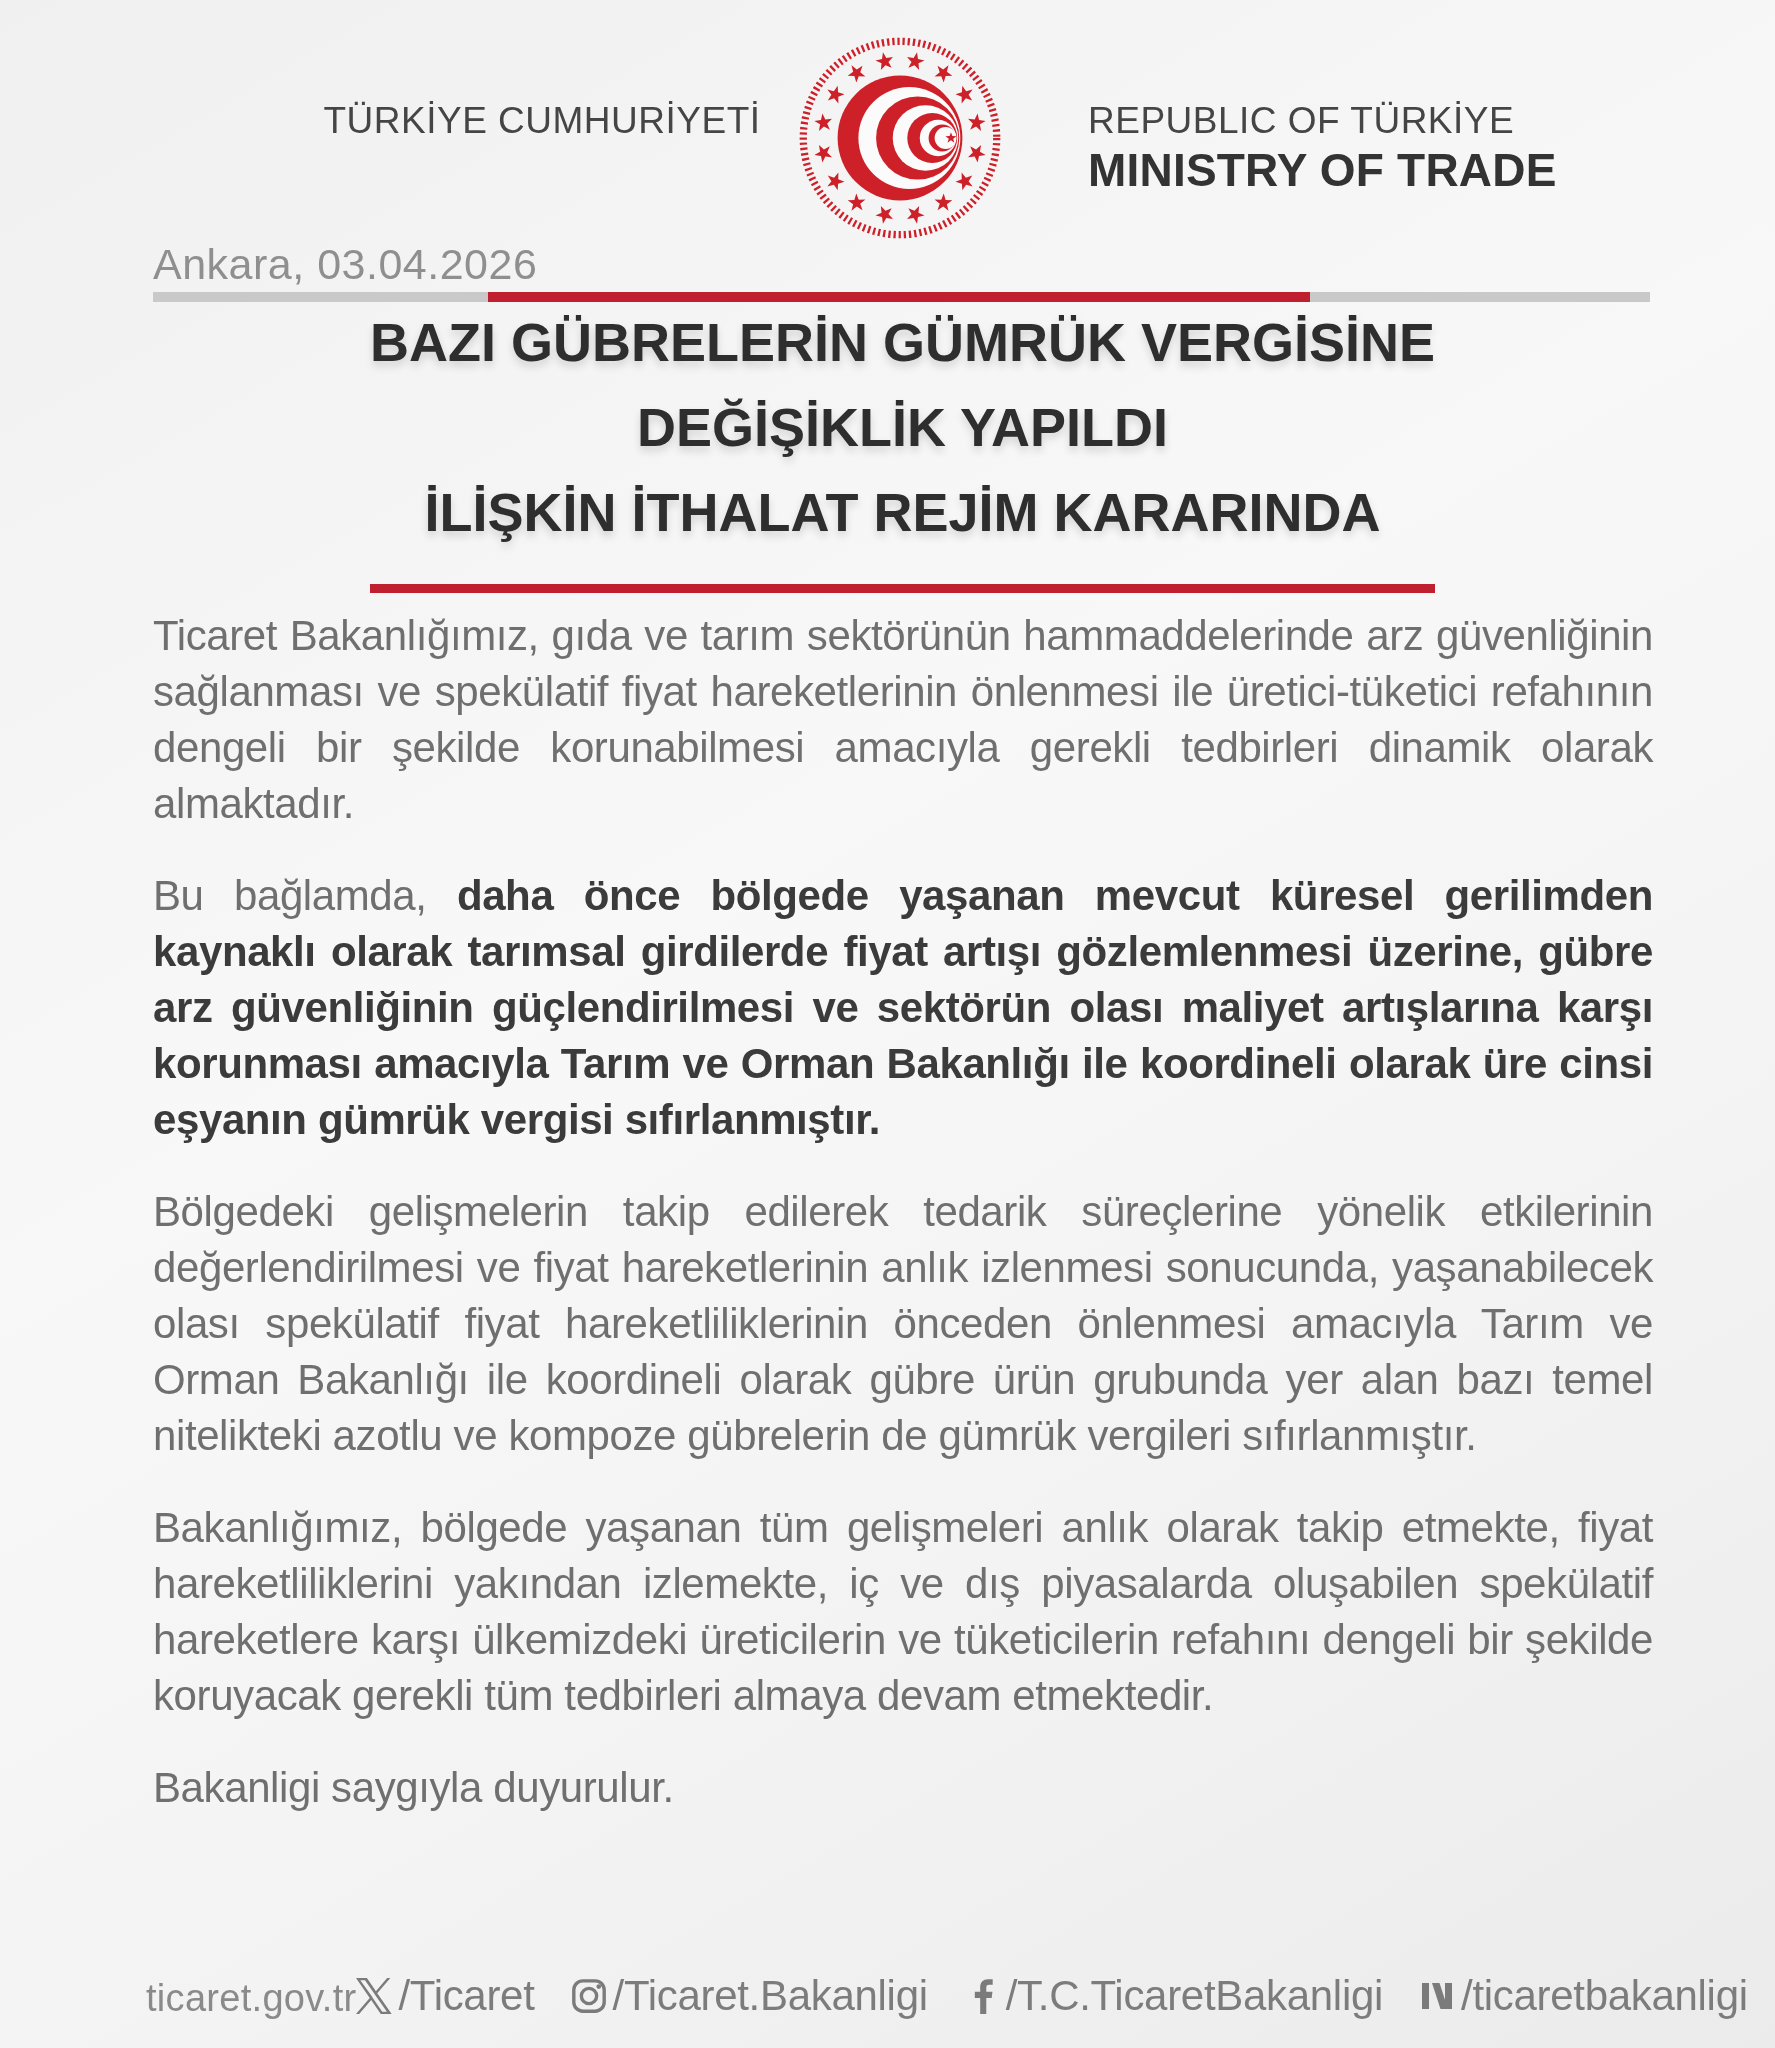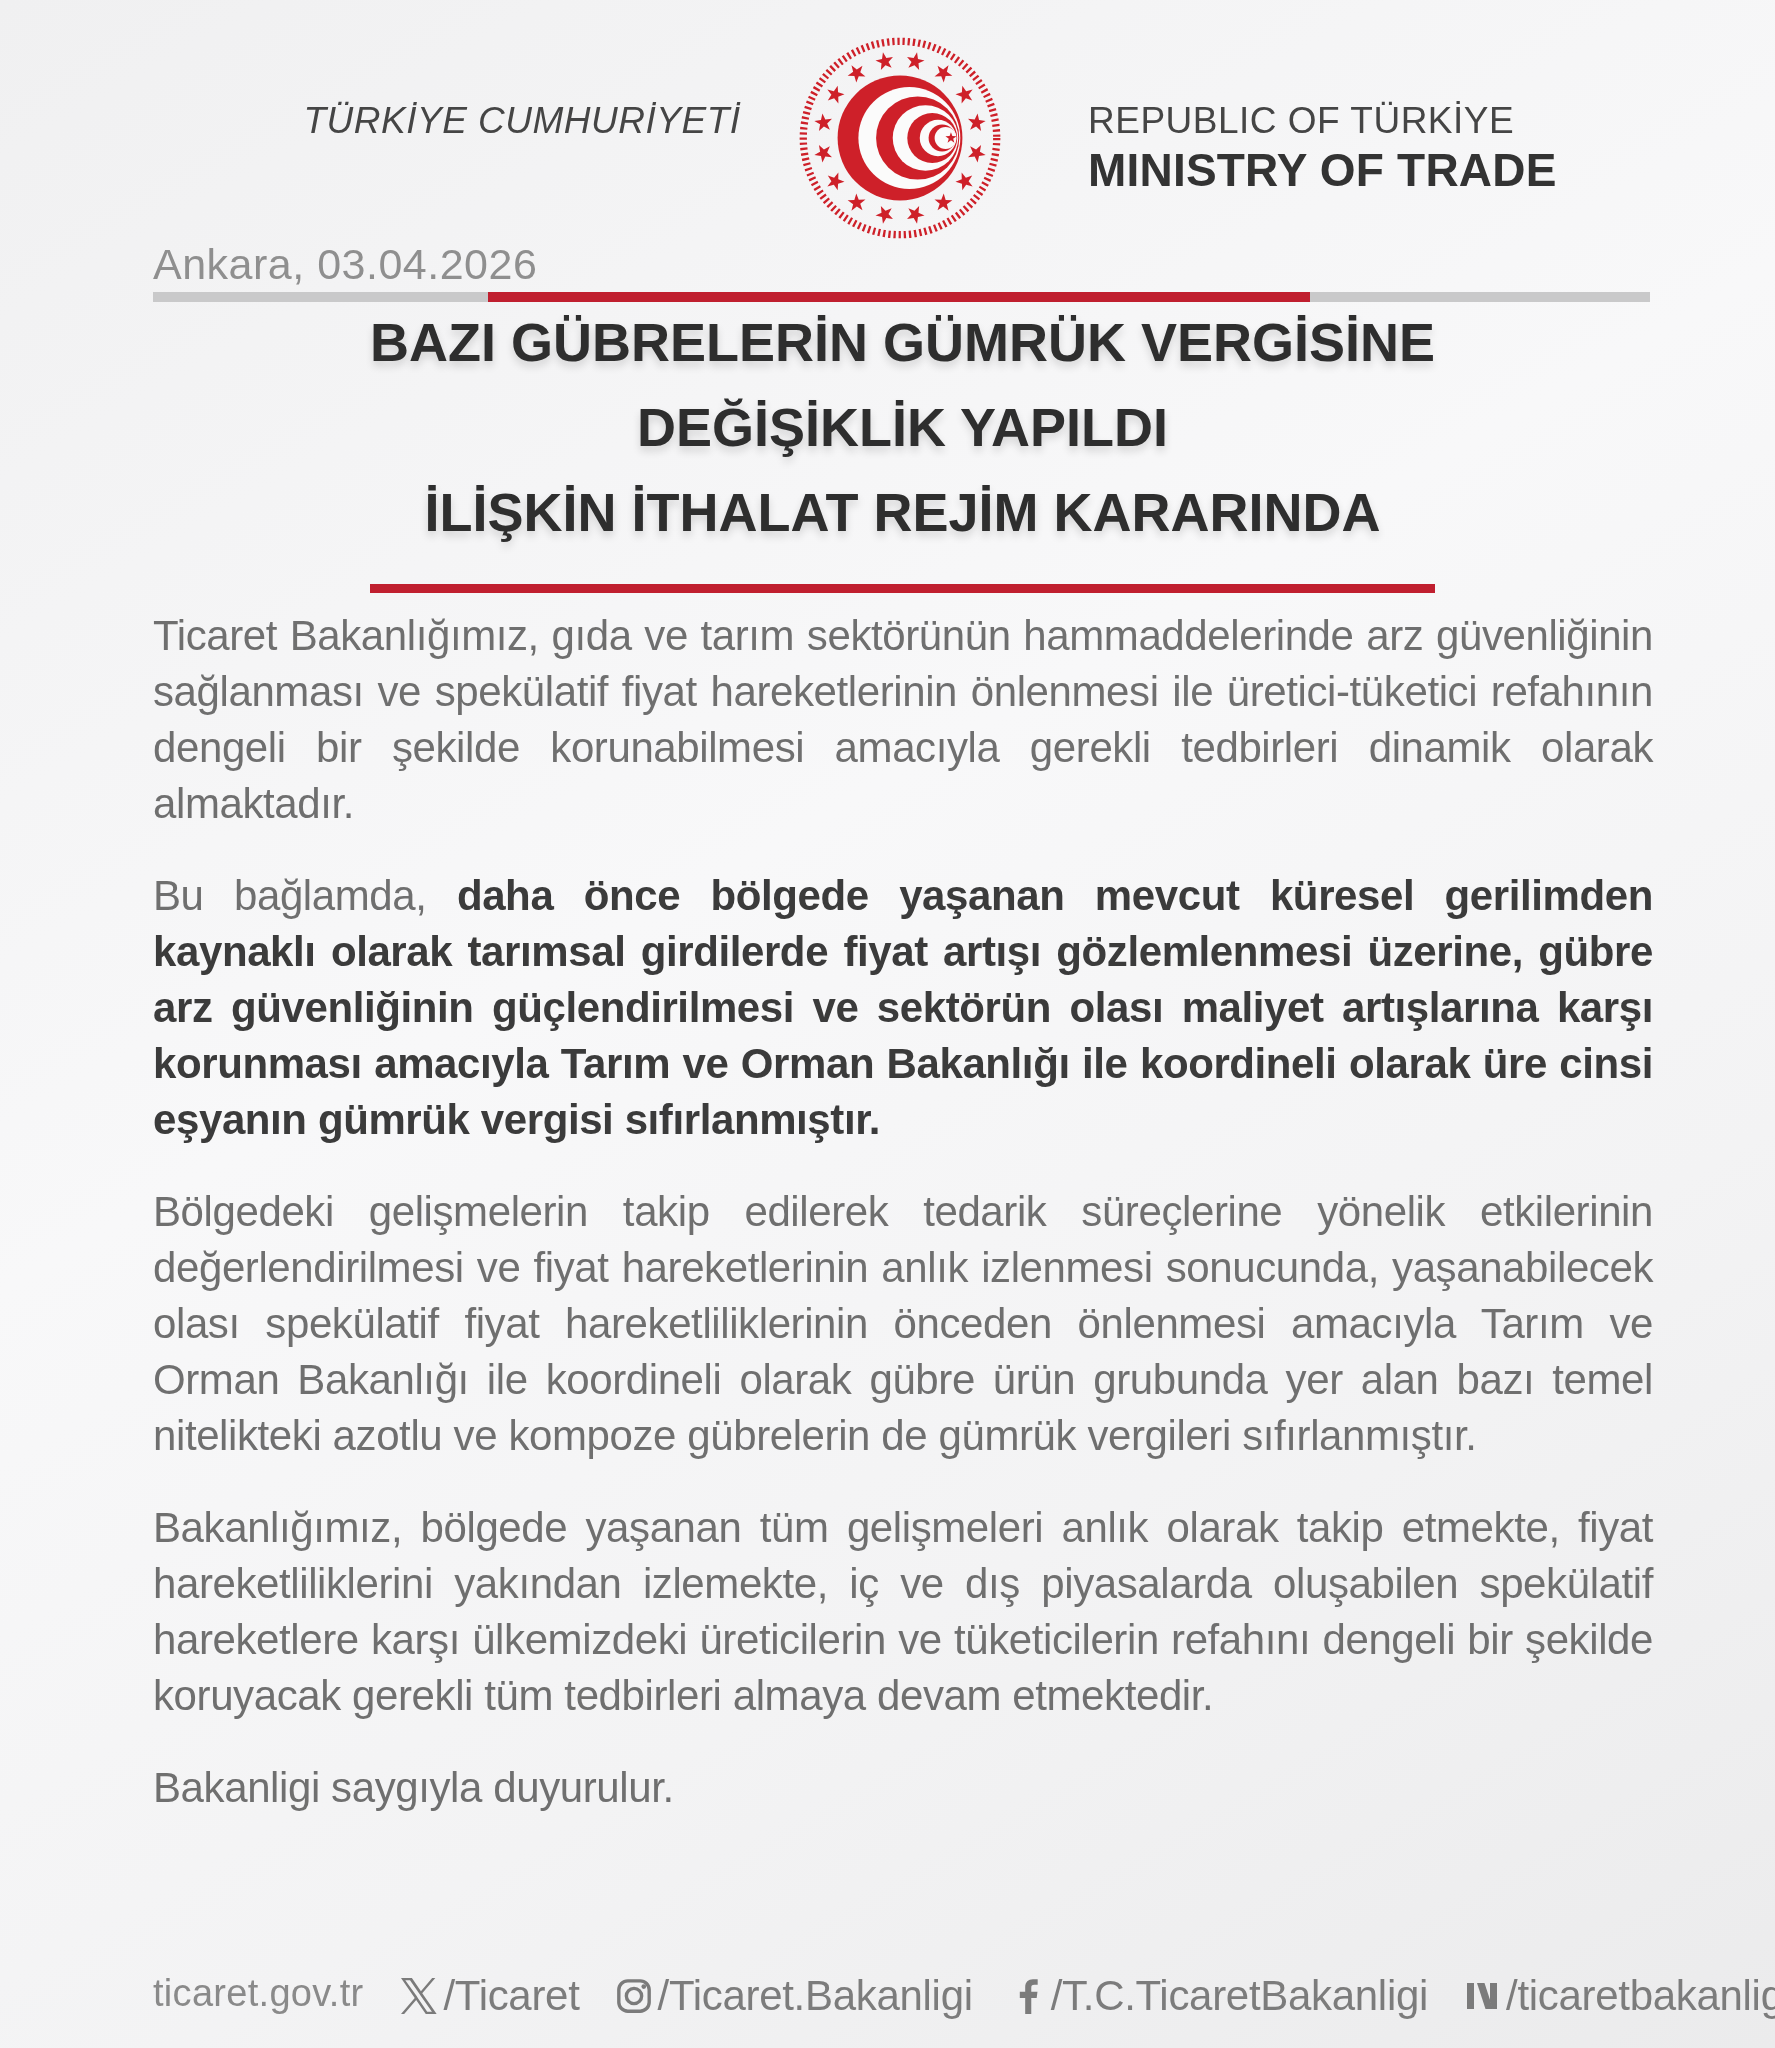--- a/index.html
+++ b/index.html
@@ -6,21 +6,21 @@
   .page{
     position:relative;
     width:1775px;height:2048px;
     background:linear-gradient(150deg,#f0f0f1 0%,#f8f8f9 42%,#f3f3f4 70%,#ebebec 100%);
     font-family:"Liberation Sans",sans-serif;
     overflow:hidden;
   }
   
   .header{position:absolute;top:0;left:0;width:100%;height:250px;}
   .org-block{position:absolute;color:#3d3d3d;}
-  .org-tr{left:292px;top:98px;width:460px;text-align:center;font-style:italic;}
+  .org-tr{left:312px;top:98px;width:460px;text-align:center;}
   .org-en{left:1088px;top:98px;width:480px;text-align:left;}
   .org-line1{font-size:37px;font-weight:400;letter-spacing:.5px;line-height:46px;color:#454545;}
   .org-line2{font-size:46px;font-weight:700;letter-spacing:.2px;line-height:52px;color:#333;}
   .logo-wrap{position:absolute;left:795px;top:34px;width:210px;height:208px;}
   .logo-wrap svg{width:100%;height:100%;display:block;}
   
   .dateline{position:absolute;left:153px;top:240px;font-size:43px;color:#8f8f8f;letter-spacing:.5px;}
   .top-bar{position:absolute;left:153px;top:292px;width:1497px;height:10px;display:flex;}
   .top-bar .seg-gray-l{width:335px;background:#c9c9ca;}
   .top-bar .seg-red{width:822px;background:#c01f2f;}
@@ -37,22 +37,22 @@
   .body-copy p{
     margin:15px 0 36px 0;
     font-size:42px;line-height:56px;color:#6f6f6f;
     text-align:justify;letter-spacing:-0.4px;font-weight:300;
   }
   .body-copy p:first-child{margin-top:14px;}
   .body-copy .em{font-weight:700;color:#3b3b3b;}
   .closing{margin-top:0;}
   
   .footer{
-    position:absolute;left:153px;bottom:28px;width:1500px;
-    display:flex;align-items:flex-start;justify-content:space-between;gap:38px;
+    position:absolute;left:146px;bottom:28px;width:1500px;
+    display:flex;align-items:flex-end;justify-content:space-between;
   }
   .website{font-size:38px;color:#8a8a8a;letter-spacing:.3px;text-decoration:none;}
   .socials{display:flex;align-items:center;gap:36px;}
   .social-item{display:flex;align-items:center;gap:6px;font-size:42px;color:#7c7c7c;letter-spacing:-0.3px;}
   .social-item svg{width:36px;height:36px;display:block;}
   .ic{fill:#7b7b7b;}
   .ic-stroke{fill:none;stroke:#7b7b7b;stroke-width:3;}
 </style>
 </head>
 <body>

